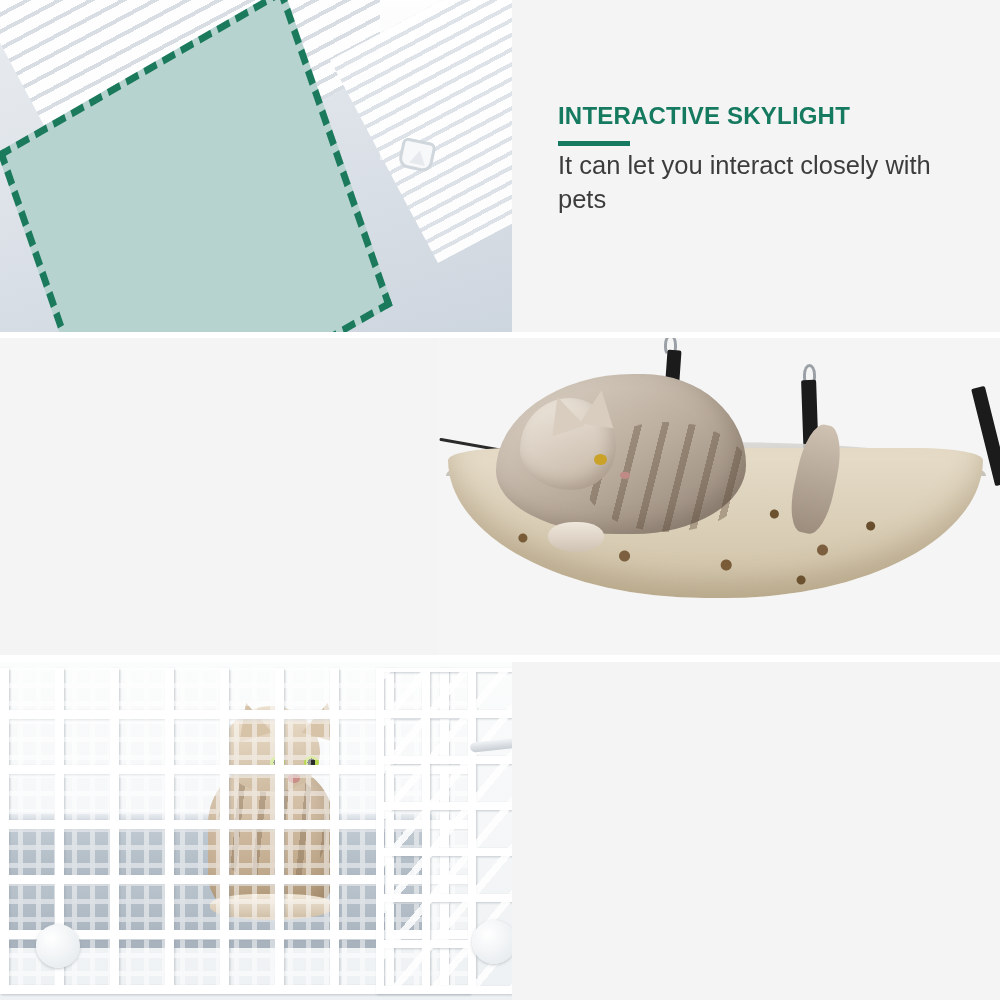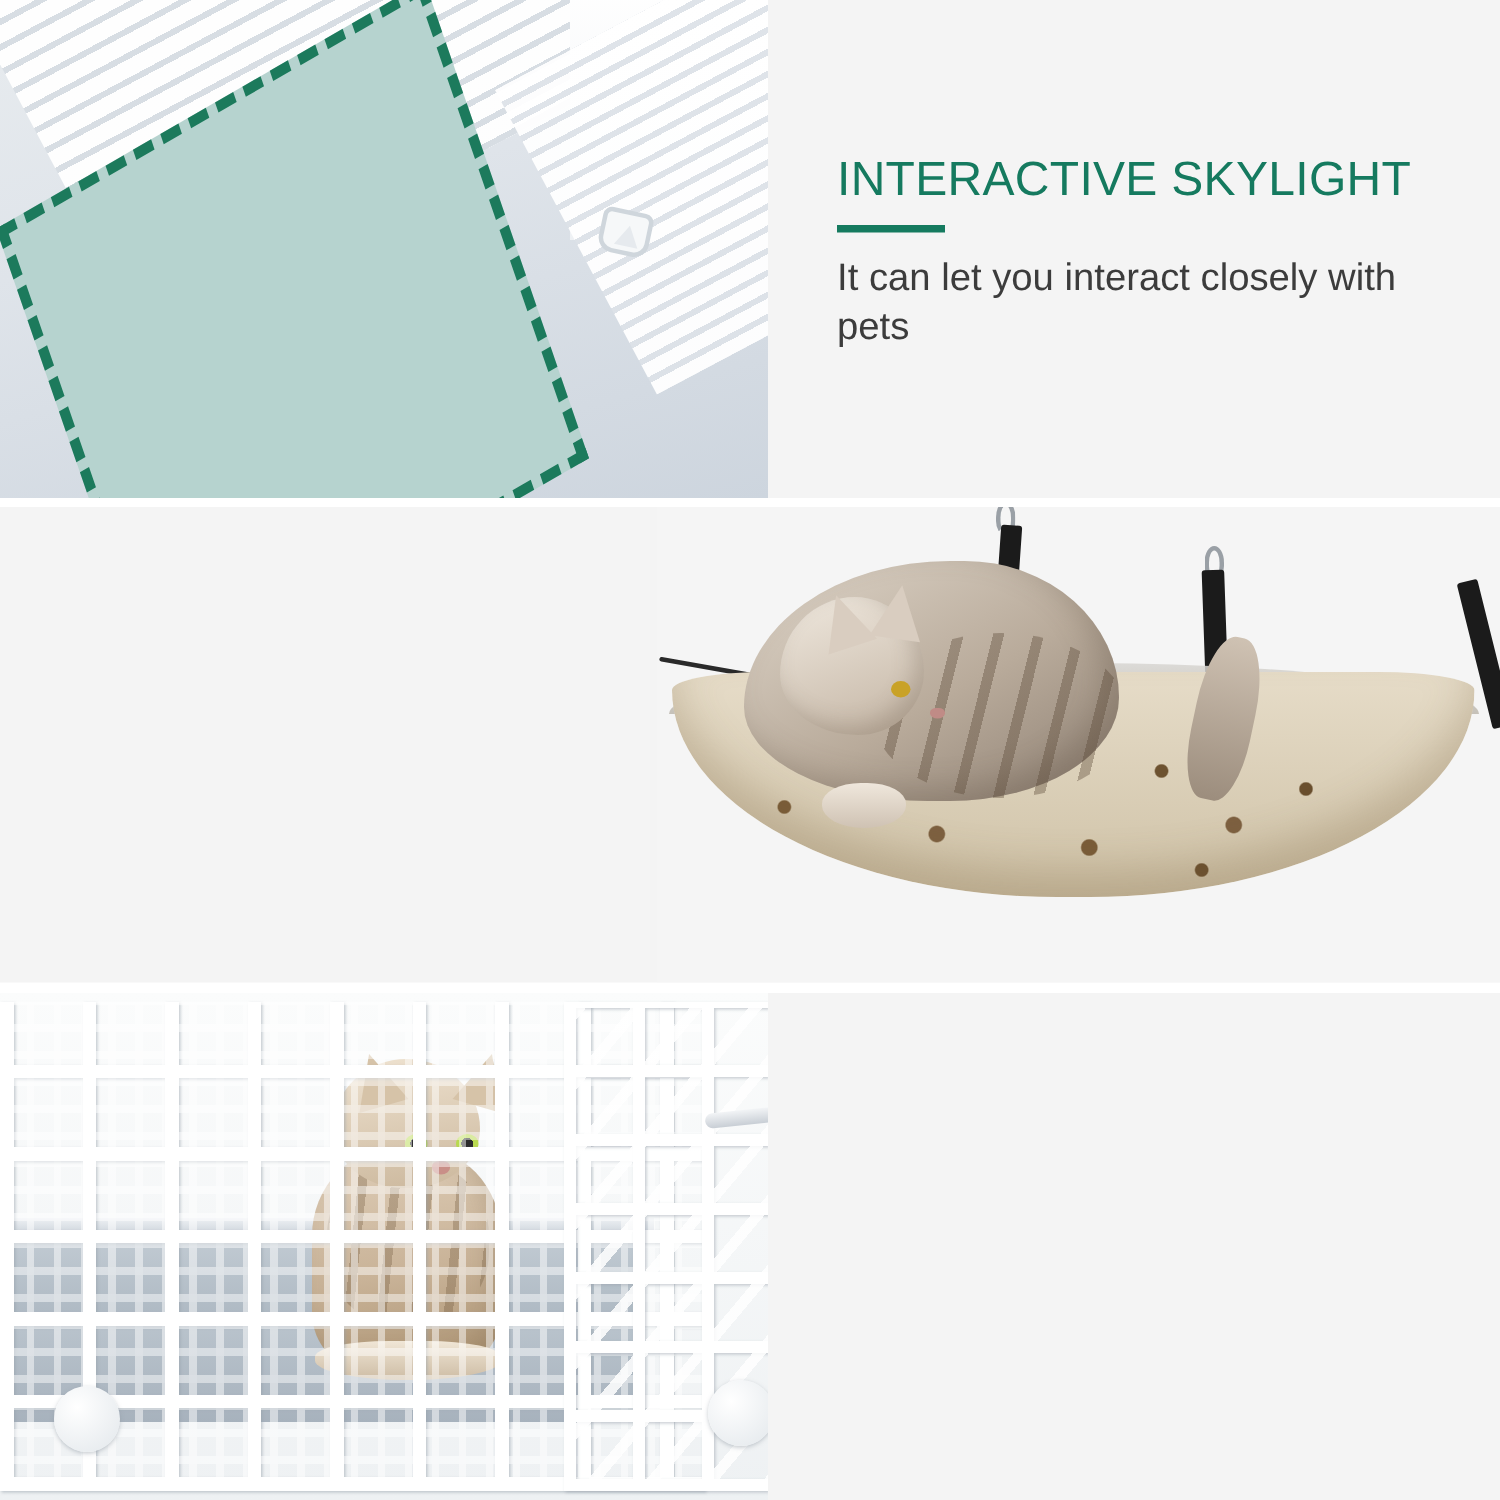--- a/index.html
+++ b/index.html
@@ -16,27 +16,27 @@
   .panel { position:absolute; left:0; width:1000px; overflow:hidden; background:#f4f4f4; }
   #panel-skylight { top:0;   height:332px; }
   #panel-hammock  { top:338px; height:317px; }
   #panel-stairs   { top:662px; height:338px; }
 
   .photo { position:absolute; top:0; overflow:hidden; }
 
   
   .textblock { position:absolute; }
   .heading {
-    font-size:32px; font-weight:normal; letter-spacing:.2px;
+    font-size:24px; font-weight:bold; letter-spacing:.2px;
     line-height:1.05; white-space:nowrap;
   }
   .rule { height:5px; margin-top:13px; width:72px; }
   .body {
     font-size:25.5px; line-height:1.32; color:#3c3c3c;
-    margin-top:14px; font-weight:400;
+    margin-top:3px; font-weight:400;
   }
 
   #text-skylight { left:558px; top:103px; width:420px; }
 
   
   #photo-skylight { left:0; width:512px; height:332px;
     background:linear-gradient(165deg,#e8ecef 0%,#dfe4ea 40%,#cdd5de 100%); }
   .sky-bars {
     position:absolute; left:-60px; top:-70px; width:430px; height:330px;
     transform:rotate(-28deg); transform-origin:0 0;

